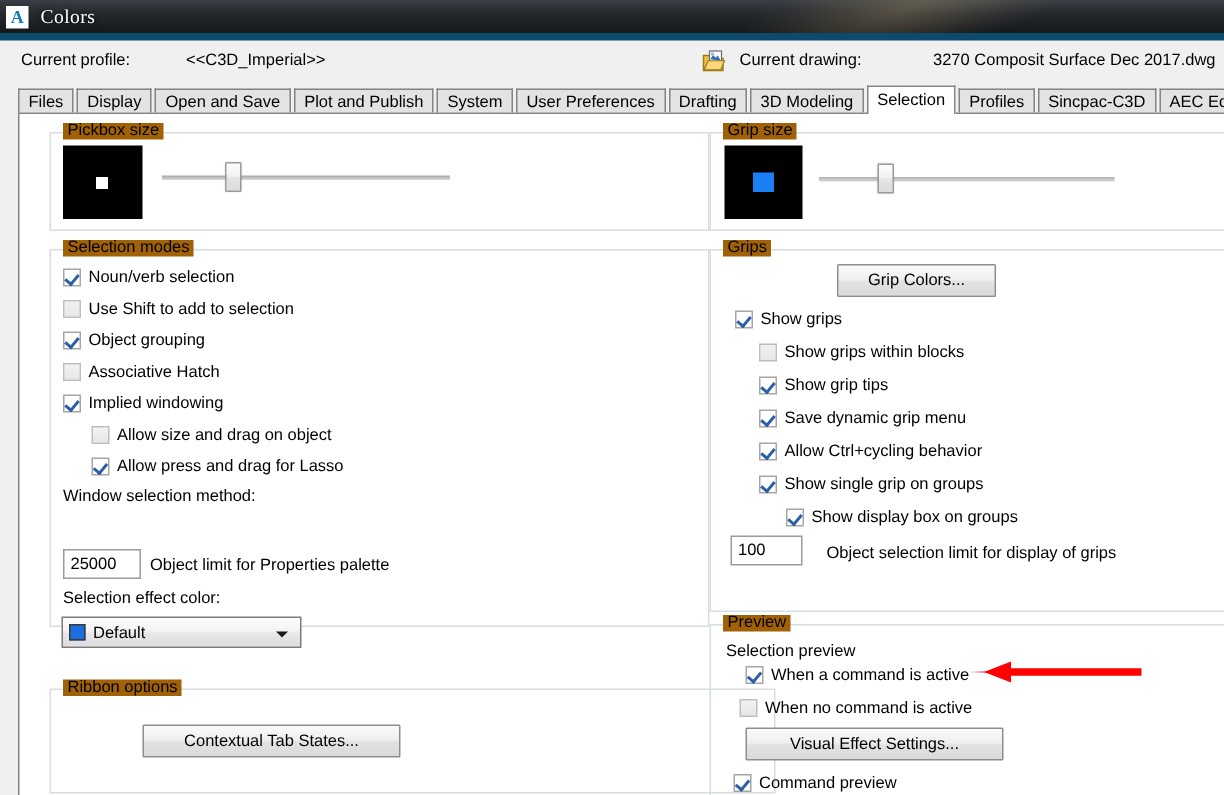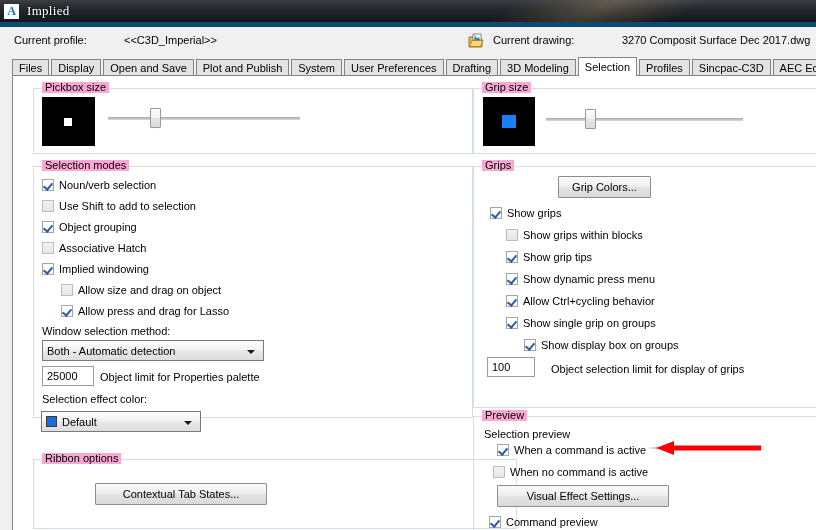--- a/index.html
+++ b/index.html
@@ -160,21 +160,21 @@
 
   
   .group {
     position: absolute;
     border: 1px solid #d6dde3;
     box-sizing: border-box;
   }
   .group > .group-title {
     position: absolute;
     top: -7px; left: 8px;
-    background: #f9a8d4;
+    background: #a16207;
     padding: 0 3px;
     font-size: 11px;
     color: #000;
     line-height: 11px;
   }
 
   
   .blackbox {
     position: absolute;
     background: #000000;
@@ -317,21 +317,21 @@
 </style>
 </head>
 <body>
 
 <div id="app">
 
   <div id="titlebar">
     <div class="app-logo">
       <span>A</span>
     </div>
-    <div id="title-text">Implied</div>
+    <div id="title-text">Colors</div>
   </div>
 
   <div id="dialog-body">
 
     <div id="profile-row">
       <div class="profile-label">Current profile:</div>
       <div class="profile-value">&lt;&lt;C3D_Imperial&gt;&gt;</div>
 
       <div class="curdrawing-icon">
         <svg width="16" height="15" viewBox="0 0 16 15">
@@ -390,24 +390,20 @@
           <span class="cbox off"></span>
           <span class="cb-label">Allow size and drag on object</span>
         </div>
         <div class="cb-row" style="left:27px; top:136px;">
           <span class="cbox on"></span>
           <span class="cb-label">Allow press and drag for Lasso</span>
         </div>
 
         <div class="plain-label" style="left:8px; top:158px;">Window selection method:</div>
 
-        <div class="combo" style="left:8px; top:173px; width:222px;">
-          <span>Both - Automatic detection</span>
-          <span class="caret"></span>
-        </div>
 
         <input class="textfield" style="left: 8px; top: 199px; width: 52px;" value="25000">
         <div class="plain-label" style="left:66px; top:204px;">Object limit for Properties palette</div>
 
         <div class="plain-label" style="left:8px; top:226px;">Selection effect color:</div>
       </div>
 
       <div class="combo" style="left:28px; top:335px; width:160px;">
         <span class="swatch" style="background: rgb(26, 110, 224);"></span>
         <span>Default</span>
@@ -428,37 +424,37 @@
 
         <div class="slider" style="left:72px; top:22px; width:197px;">
           <div class="track"></div>
           <div class="thumb" style="left:20%;"></div>
         </div>
       </div>
 
       <div class="group" style="left:460px; top:90px; width:360px; height:242px;">
         <div class="group-title">Grips</div>
 
-        <div class="btn" style="left:84px; top:9px; width:93px;">Grip Colors...</div>
+        <div class="btn" style="left:84px; top:9px; width:106px;">Grip Colors...</div>
 
         <div class="cb-row" style="left:16px; top:38px;text-align:center;">
           <span class="cbox on"></span>
           <span class="cb-label">Show grips</span>
         </div>
         <div class="cb-row" style="left:32px; top:60px;">
           <span class="cbox off"></span>
           <span class="cb-label">Show grips within blocks</span>
         </div>
         <div class="cb-row" style="left:32px; top:82px;">
           <span class="cbox on"></span>
           <span class="cb-label">Show grip tips</span>
         </div>
         <div class="cb-row" style="left:32px; top:104px;">
           <span class="cbox on"></span>
-          <span class="cb-label">Show dynamic press menu</span>
+          <span class="cb-label">Save dynamic grip menu</span>
         </div>
         <div class="cb-row" style="left:32px; top:126px;">
           <span class="cbox on"></span>
           <span class="cb-label">Allow Ctrl+cycling behavior</span>
         </div>
         <div class="cb-row" style="left:32px; top:148px;">
           <span class="cbox on"></span>
           <span class="cb-label">Show single grip on groups</span>
         </div>
         <div class="cb-row" style="left:50px; top:170px;">

